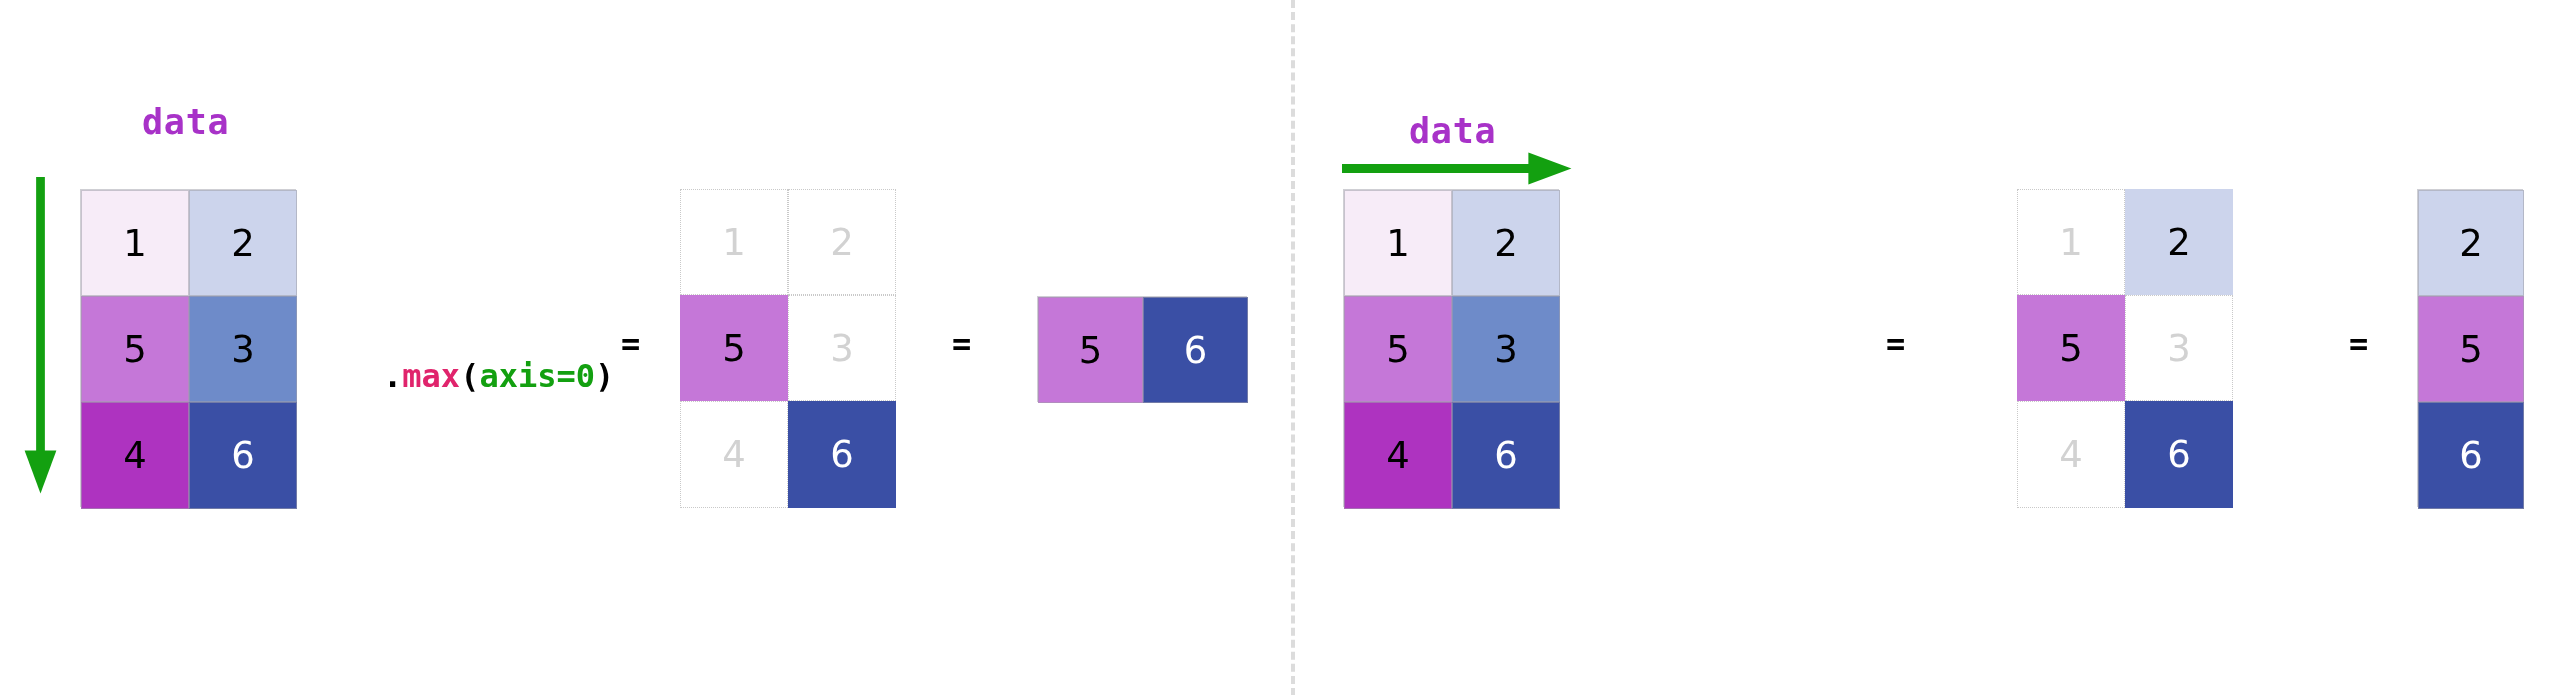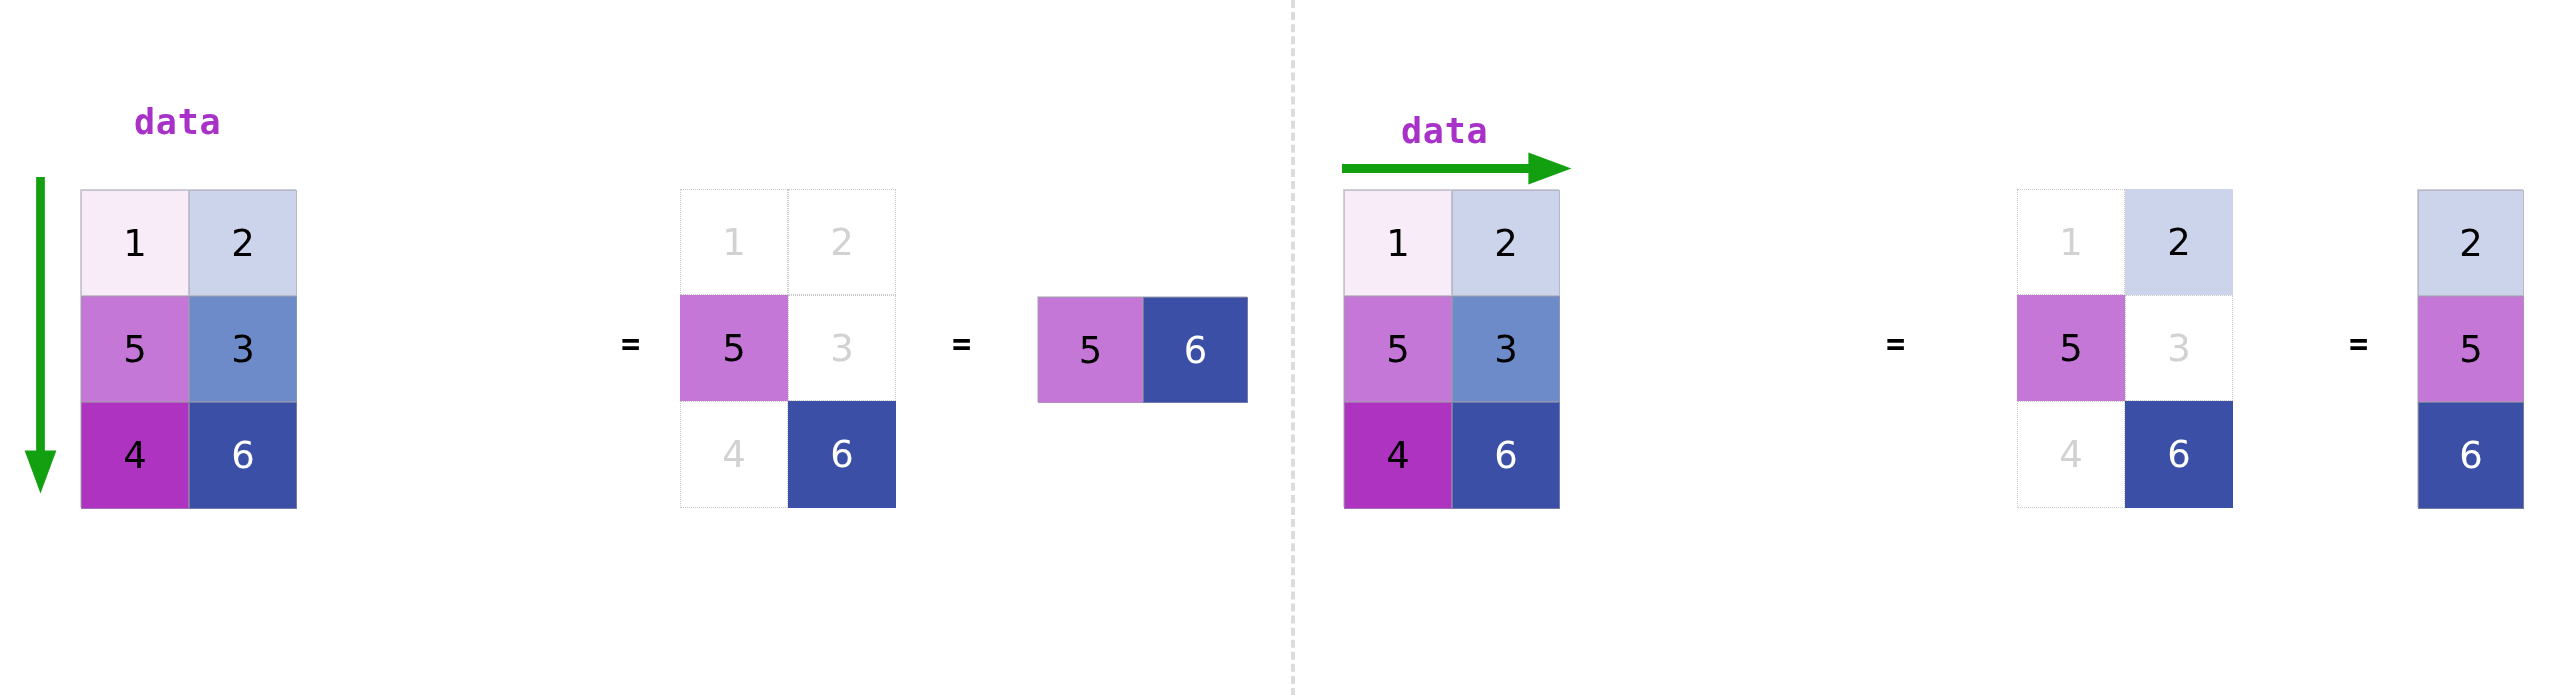--- a/index.html
+++ b/index.html
@@ -31,20 +31,21 @@
 
   
   .data-label {
     position: absolute;
     font-family: "DejaVu Sans Mono", monospace;
     font-weight: bold;
     font-size: 35px;
     color: #a832c8;
     letter-spacing: 0.8px;
     white-space: nowrap;
+    margin-left: 8px;
   }
 
   
   .arrow {
     position: absolute;
   }
 
   
   .matrix {
     position: absolute;
@@ -118,20 +119,23 @@
 
   <div class="matrix solid" id="left-source" style="left:80px; top:189px; width:216px; height:318px; grid-template-columns:108px 108px; grid-template-rows:106px 106px 107px;">
       <div class="cell solid-b" style="background: rgb(247, 236, 248); color: rgb(0, 0, 0);">1</div>
       <div class="cell solid-b" style="background: rgb(204, 212, 236); color: rgb(0, 0, 0);">2</div>
       <div class="cell solid-b" style="background: rgb(197, 119, 216); color: rgb(0, 0, 0);">5</div>
       <div class="cell solid-b" style="background: rgb(110, 139, 201); color: rgb(0, 0, 0);">3</div>
       <div class="cell solid-b" style="background: rgb(174, 51, 192); color: rgb(0, 0, 0);">4</div>
       <div class="cell solid-b" style="background: rgb(58, 79, 165); color: rgb(255, 255, 255);">6</div>
     </div>
 
+  <div class="expr" style="left:306px; top:328px;">
+    <span class="pn">.</span><span class="fn">max</span><span class="pn">(</span><span class="kw">axis=0</span><span class="pn">)</span>
+  </div>
 
   <div class="eq" style="left:621px; top:328px;">=</div>
 
   <div class="matrix" id="left-masked" style="left:680px; top:189px; width:216px; height:318px; grid-template-columns:108px 108px; grid-template-rows:106px 106px 107px;">
       <div class="cell ghost">1</div>
       <div class="cell ghost">2</div>
       <div class="cell lit" style="background: rgb(197, 119, 216); color: rgb(0, 0, 0);">5</div>
       <div class="cell ghost">3</div>
       <div class="cell ghost">4</div>
       <div class="cell lit" style="background: rgb(58, 79, 165); color: rgb(255, 255, 255);">6</div>

